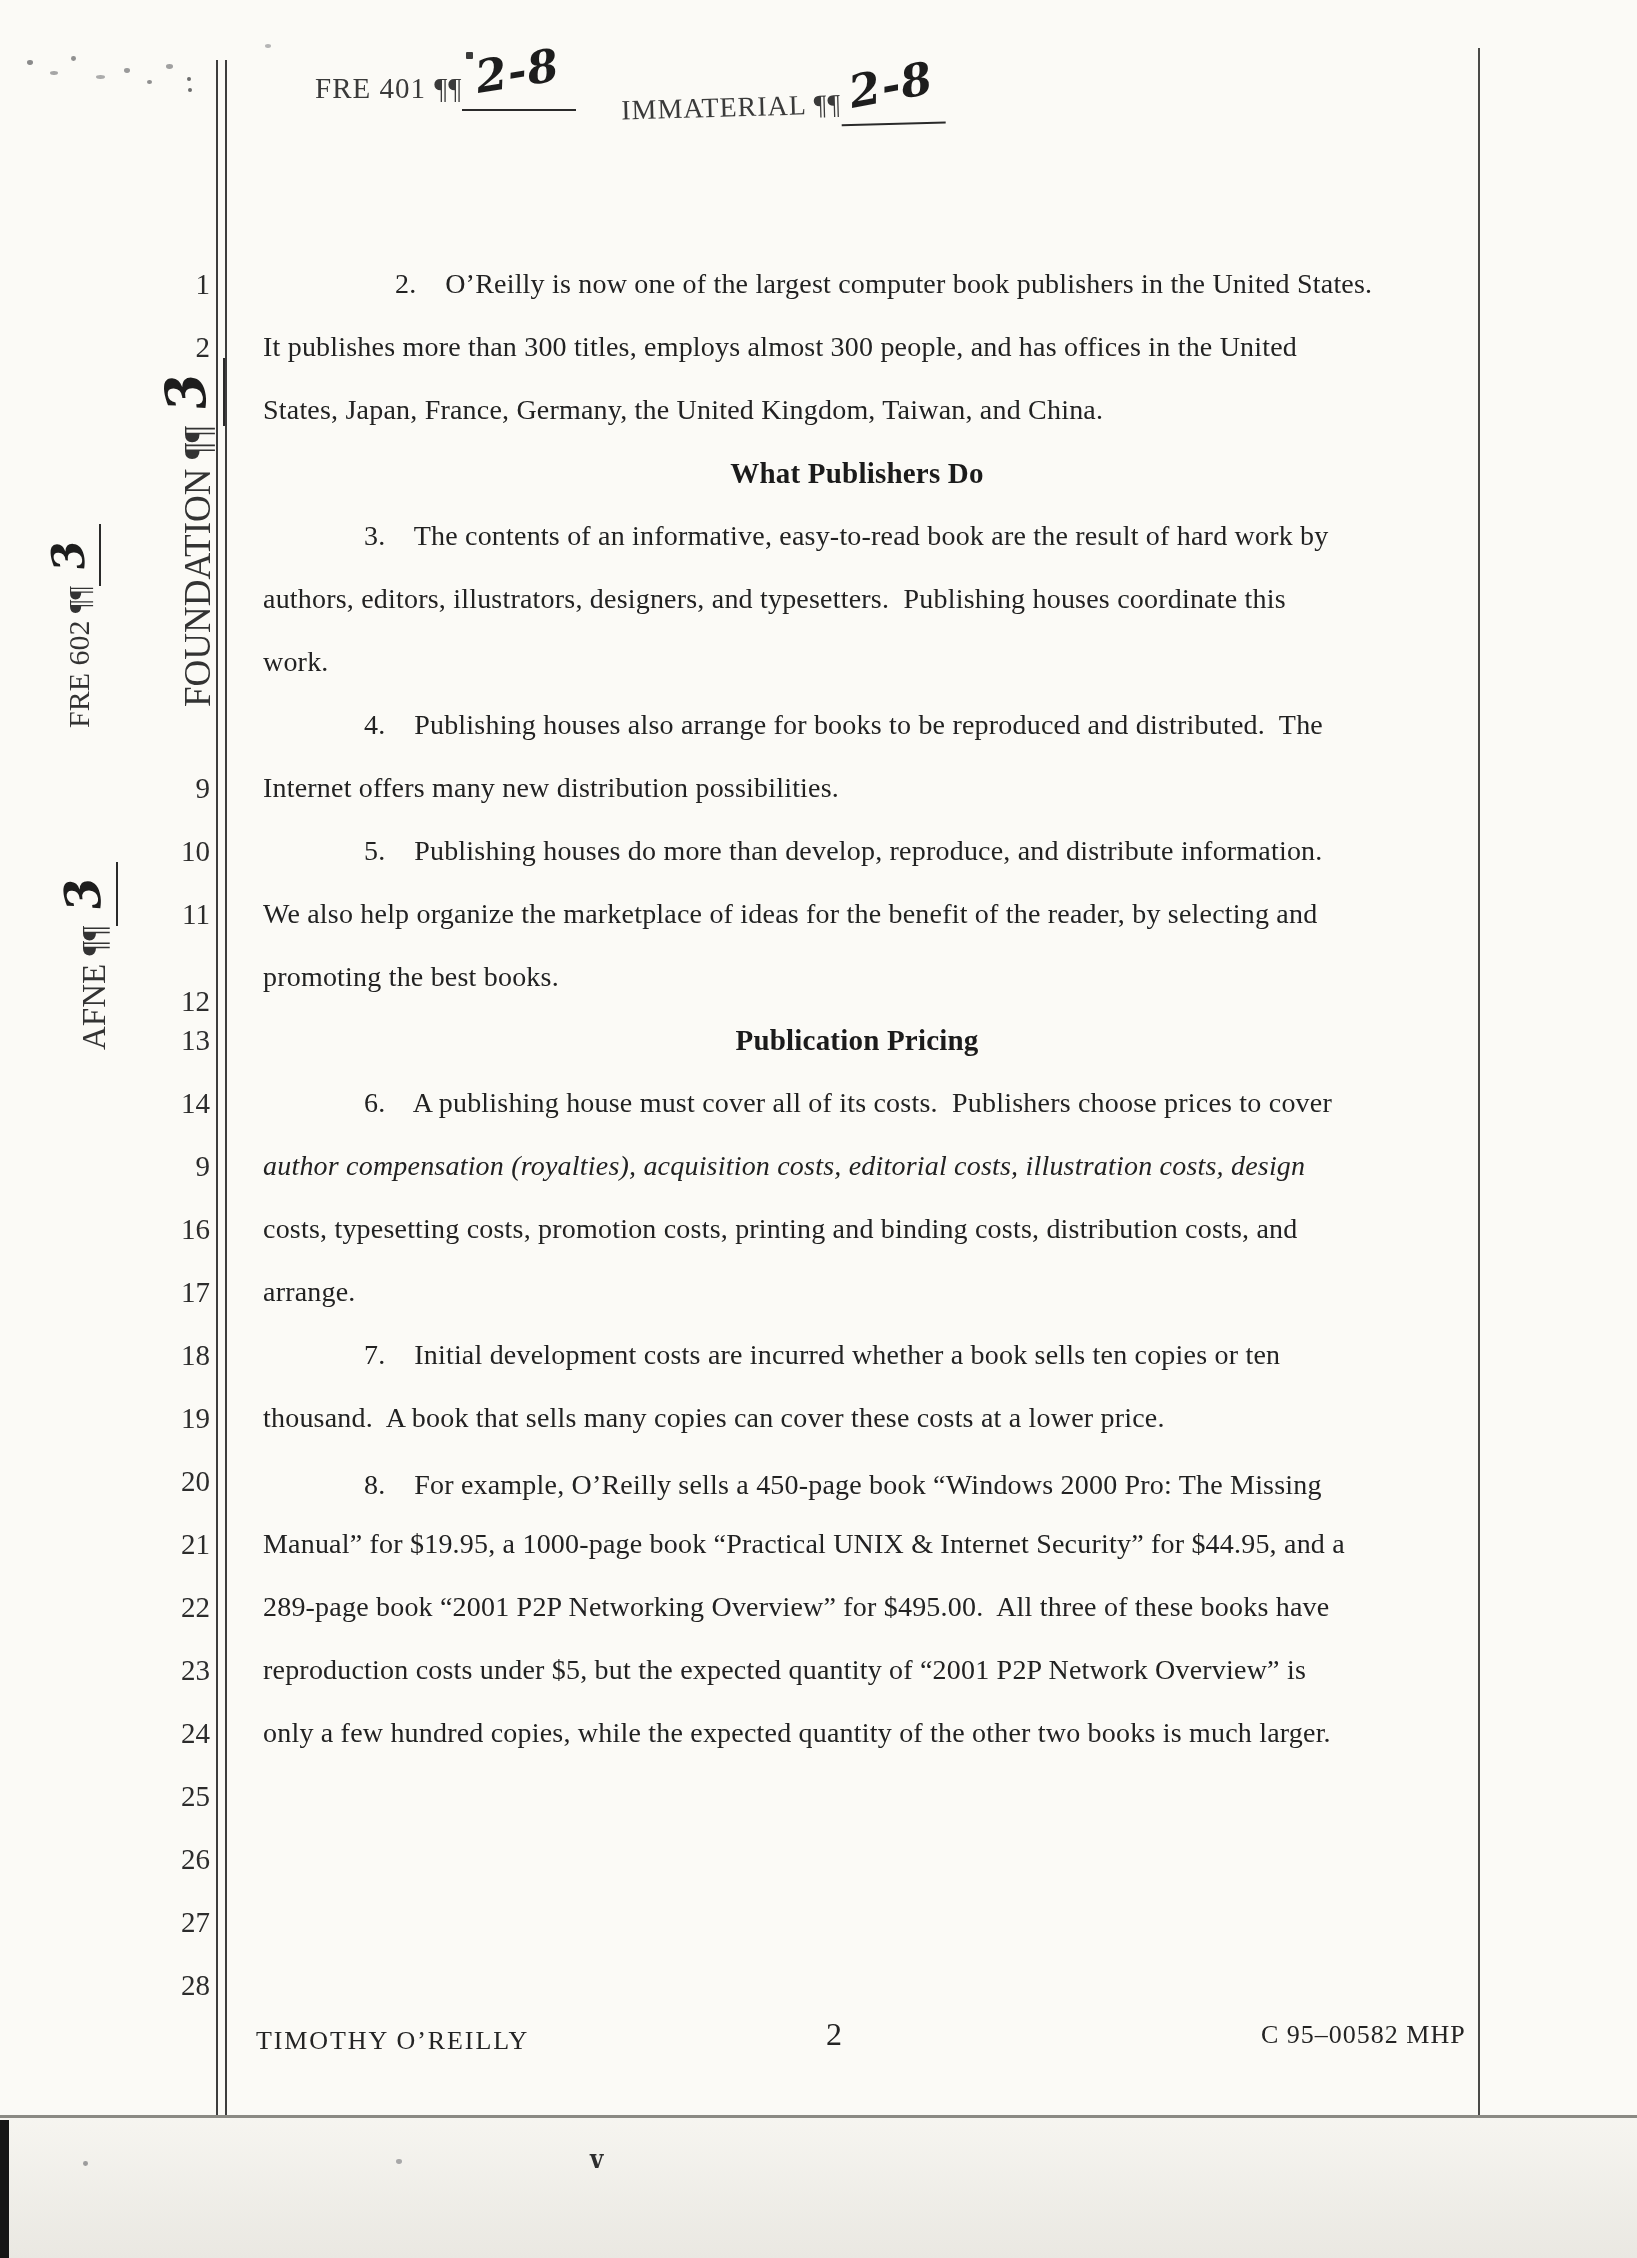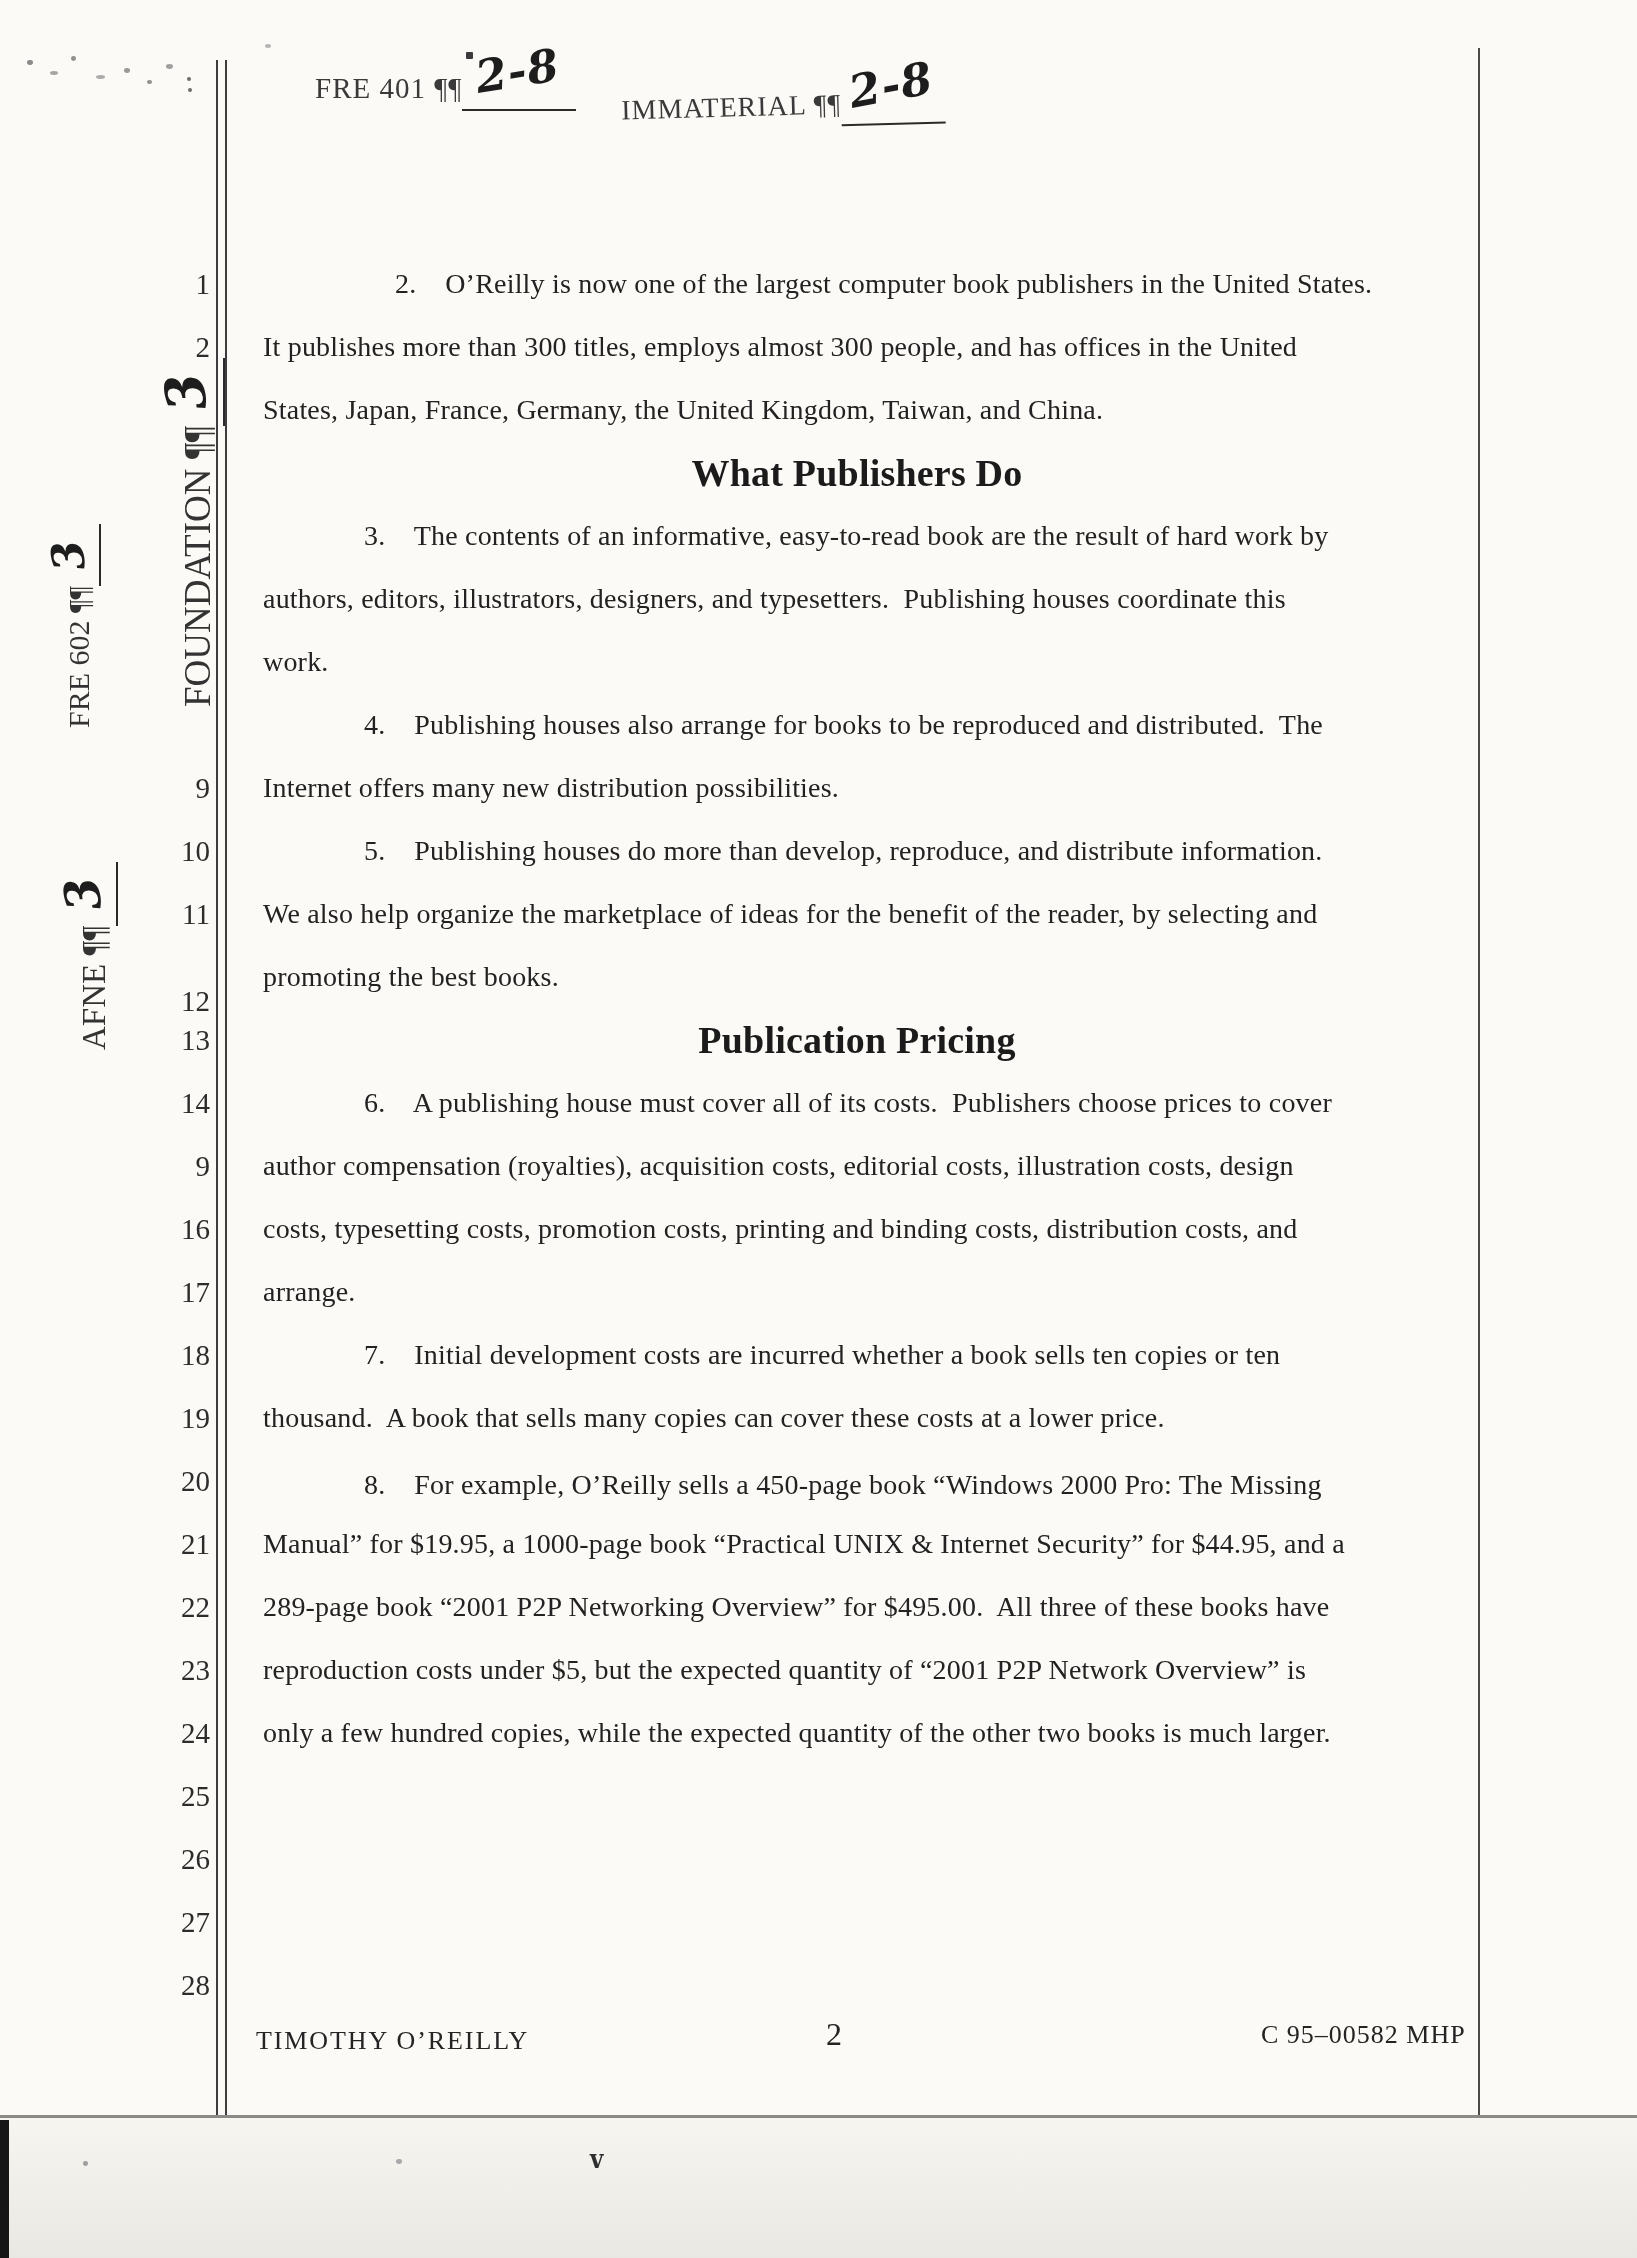--- a/index.html
+++ b/index.html
@@ -23,21 +23,21 @@
 
   
   .lineno{position:absolute;left:135px;width:75px;text-align:right;
     font-size:29px;height:42px;line-height:42px;color:#2c2c2c;}
 
   
   .bline{position:absolute;white-space:pre;font-size:28px;height:42px;line-height:42px;
     letter-spacing:0.2px;color:#222;}
   .bline.cont{left:263px;}
   .bline.para{left:364px;}
-  .bline.heading{left:263px;width:1188px;text-align:center;font-weight:bold;font-size:38px;color:#1b1b1b;}
+  .bline.heading{left:263px;width:1188px;text-align:center;font-weight:bold;font-size:29px;color:#1b1b1b;}
 
   
   .stamp{color:#3a3a3a;white-space:nowrap;}
   .stamp-top{position:absolute;font-size:29px;letter-spacing:1px;}
   .hand{font-family:"DejaVu Serif",serif;font-style:italic;font-weight:bold;color:#1d1d1d;}
   .hand-slot{display:inline-block;border-bottom:2.9px solid #2a2a2a;text-align:center;}
   .hand-28{font-size:45px;display:inline-block;transform:rotate(-9deg) translateY(-11.6px);}
   .margin-stamp{position:absolute;transform:rotate(-90deg);transform-origin:0 0;
     white-space:nowrap;color:#333;}
   .hand-3{font-size:1.45em;display:inline-block;transform:rotate(-8deg) translateY(-5.8px);}
@@ -111,21 +111,21 @@
       <div class="bline para" style="top: 515px;">3.    The contents of an informative, easy-to-read book are the result of hard work by</div>
       <div class="bline cont" style="top: 578px;">authors, editors, illustrators, designers, and typesetters.  Publishing houses coordinate this</div>
       <div class="bline cont" style="top: 641px;">work.</div>
       <div class="bline para" style="top: 704px;">4.    Publishing houses also arrange for books to be reproduced and distributed.  The</div>
       <div class="bline cont" style="top: 767px;">Internet offers many new distribution possibilities.</div>
       <div class="bline para" style="top: 830px;">5.    Publishing houses do more than develop, reproduce, and distribute information.</div>
       <div class="bline cont" style="top: 893px;">We also help organize the marketplace of ideas for the benefit of the reader, by selecting and</div>
       <div class="bline cont" style="top: 956px;">promoting the best books.</div>
       <div class="bline heading" style="top: 1019px;">Publication Pricing</div>
       <div class="bline para" style="top: 1082px;">6.    A publishing house must cover all of its costs.  Publishers choose prices to cover</div>
-      <div class="bline cont" style="top: 1145px;">author compensation (royalties), acquisition costs, editorial costs, illustration costs, design</div>
+      <div class="bline cont" style="top: 1145px; font-style: italic;">author compensation (royalties), acquisition costs, editorial costs, illustration costs, design</div>
       <div class="bline cont" style="top: 1208px;">costs, typesetting costs, promotion costs, printing and binding costs, distribution costs, and</div>
       <div class="bline cont" style="top: 1271px;">arrange.</div>
       <div class="bline para" style="top: 1334px;">7.    Initial development costs are incurred whether a book sells ten copies or ten</div>
       <div class="bline cont" style="top: 1397px;">thousand.  A book that sells many copies can cover these costs at a lower price.</div>
       <div class="bline para" style="top: 1464px;">8.    For example, O’Reilly sells a 450-page book “Windows 2000 Pro: The Missing</div>
       <div class="bline cont" style="top: 1523px;">Manual” for $19.95, a 1000-page book “Practical UNIX &amp; Internet Security” for $44.95, and a</div>
       <div class="bline cont" style="top: 1586px;">289-page book “2001 P2P Networking Overview” for $495.00.  All three of these books have</div>
       <div class="bline cont" style="top: 1649px;">reproduction costs under $5, but the expected quantity of “2001 P2P Network Overview” is</div>
       <div class="bline cont" style="top: 1712px;">only a few hundred copies, while the expected quantity of the other two books is much larger.</div>
     </div>

